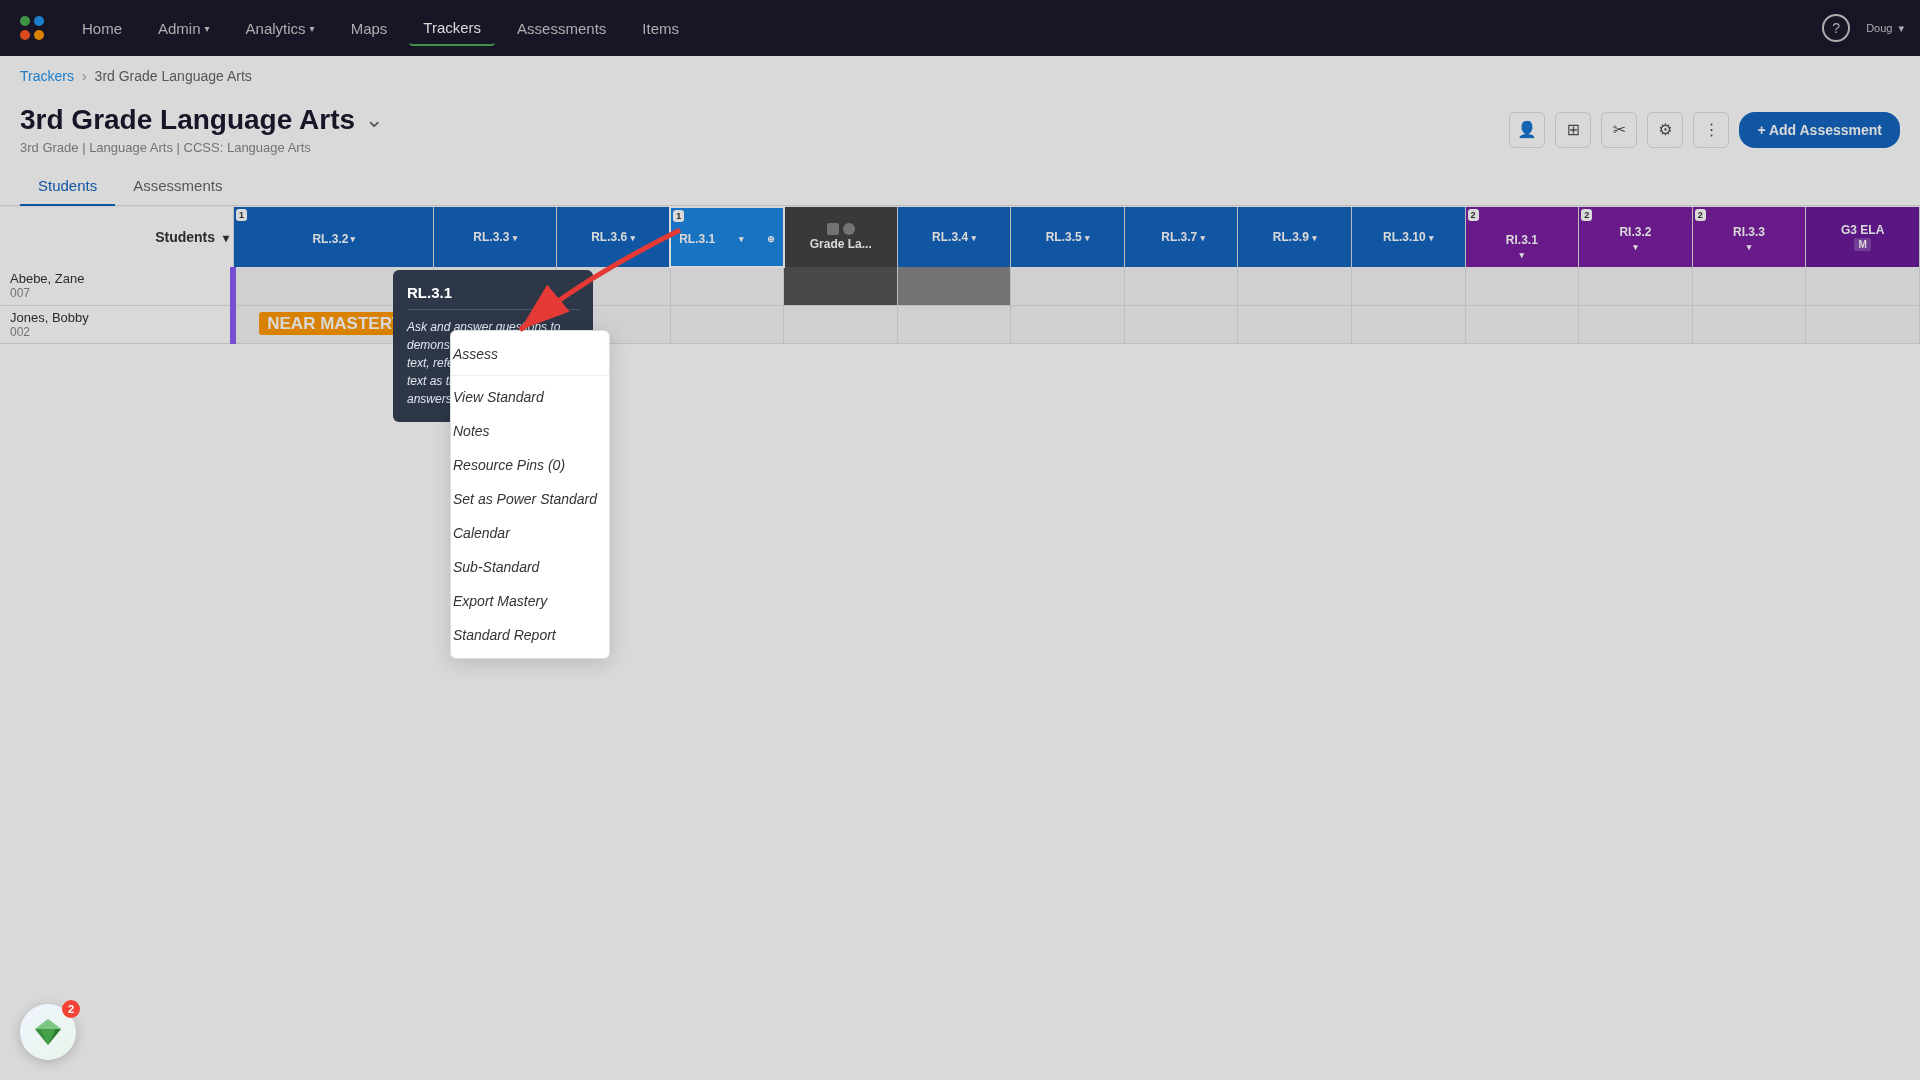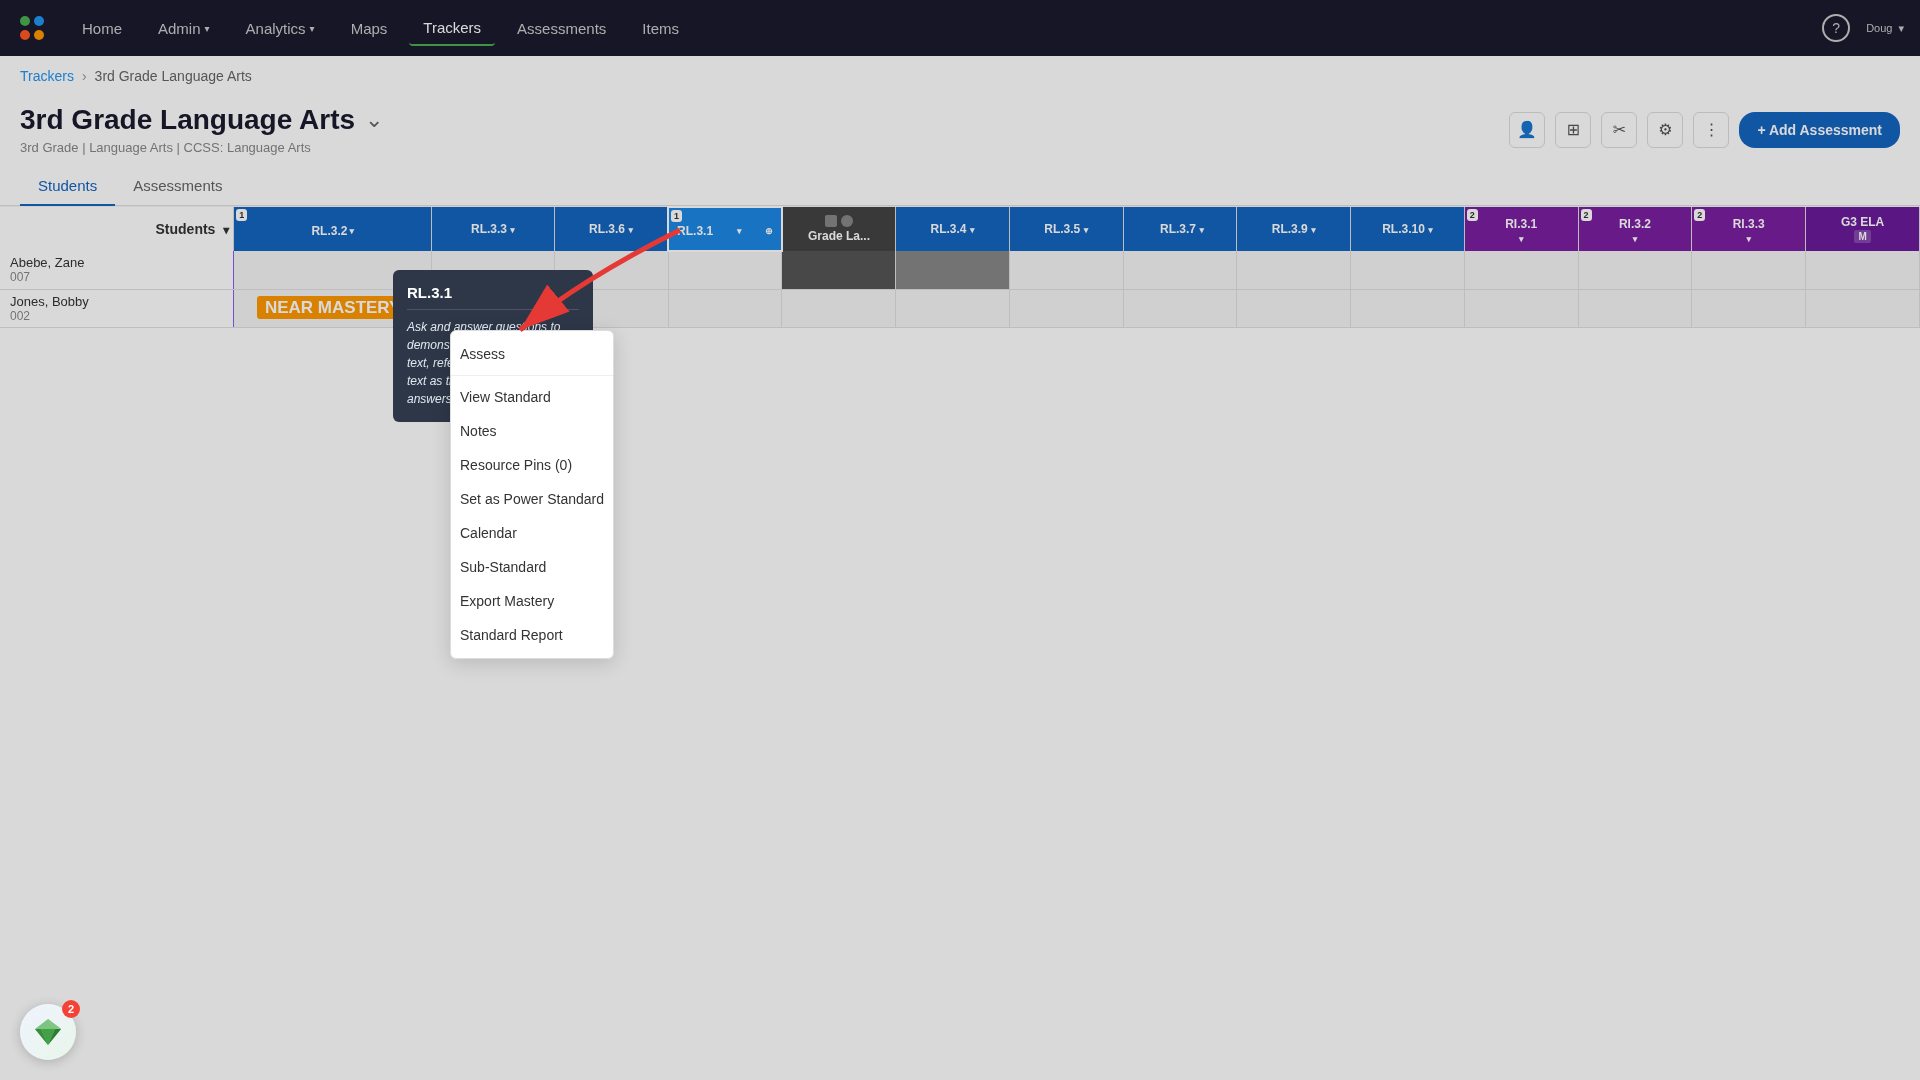--- a/index.html
+++ b/index.html
@@ -174,21 +174,21 @@
       border-right: 1px solid #e0e0e0;
       border-bottom: 1px solid #e0e0e0;
       text-align: center;
       height: 38px;
     }
     .td-name {
       text-align: left;
       padding-left: 10px;
       background: #fff;
       font-size: 13px;
-      border-right: 1px solid #8b5cf6;
+      border-right: 6px solid #8b5cf6;
     }
     .td-id { color: #888; font-size: 12px; }
 
     .badge-near { background: #FF9800; color: #fff; padding: 2px 8px; border-radius: 3px; font-size: 17px; font-weight: 600; }
     .badge-rem { background: #F44336; color: #fff; padding: 2px 8px; border-radius: 3px; font-size: 11px; font-weight: 600; }
 
     .td-dark { background: #555; }
     .td-medium { background: #888; }
 
     
@@ -223,25 +223,26 @@
       left: 450px;
       background: #fff;
       border: 1px solid #ddd;
       border-radius: 6px;
       box-shadow: 0 4px 20px rgba(0,0,0,0.15);
       z-index: 600;
       min-width: 160px;
       padding: 6px 0;
     }
     .dropdown-item {
-      padding: 9px 9px;
+      padding: 9px 2px;
       font-size: 14px;
       color: #333;
       cursor: pointer;
       white-space: nowrap;
+      font-style: italic;
     }
     .dropdown-divider { height: 1px; background: #eee; margin: 4px 0; }
 
     
     .bottom-notification {
       position: fixed;
       bottom: 20px;
       left: 20px;
       z-index: 800;
     }
@@ -397,21 +398,21 @@
             <span>RL.3.9</span>
             <span style="font-size:9px;">▾</span>
           </th>
           <th class="th-blue" style="min-width:90px;">
             <span>RL.3.10</span>
             <span style="font-size:9px;">▾</span>
           </th>
 
           <th class="th-purple" style="min-width:90px;position:relative;">
             <span class="th-num-badge">2</span>
-            <span style="padding-top:4px;display:block;">RI.3.1</span>
+            <span style="padding-top:4px;display:block;margin-top:16px;">RI.3.1</span>
             <span style="font-size:9px;">▾</span>
           </th>
           <th class="th-purple" style="min-width:90px;position:relative;">
             <span class="th-num-badge">2</span>
             <span style="padding-top:4px;display:block;">RI.3.2</span>
             <span style="font-size:9px;">▾</span>
           </th>
           <th class="th-purple" style="min-width:90px;position:relative;">
             <span class="th-num-badge">2</span>
             <span style="padding-top:4px;display:block;">RI.3.3</span>

